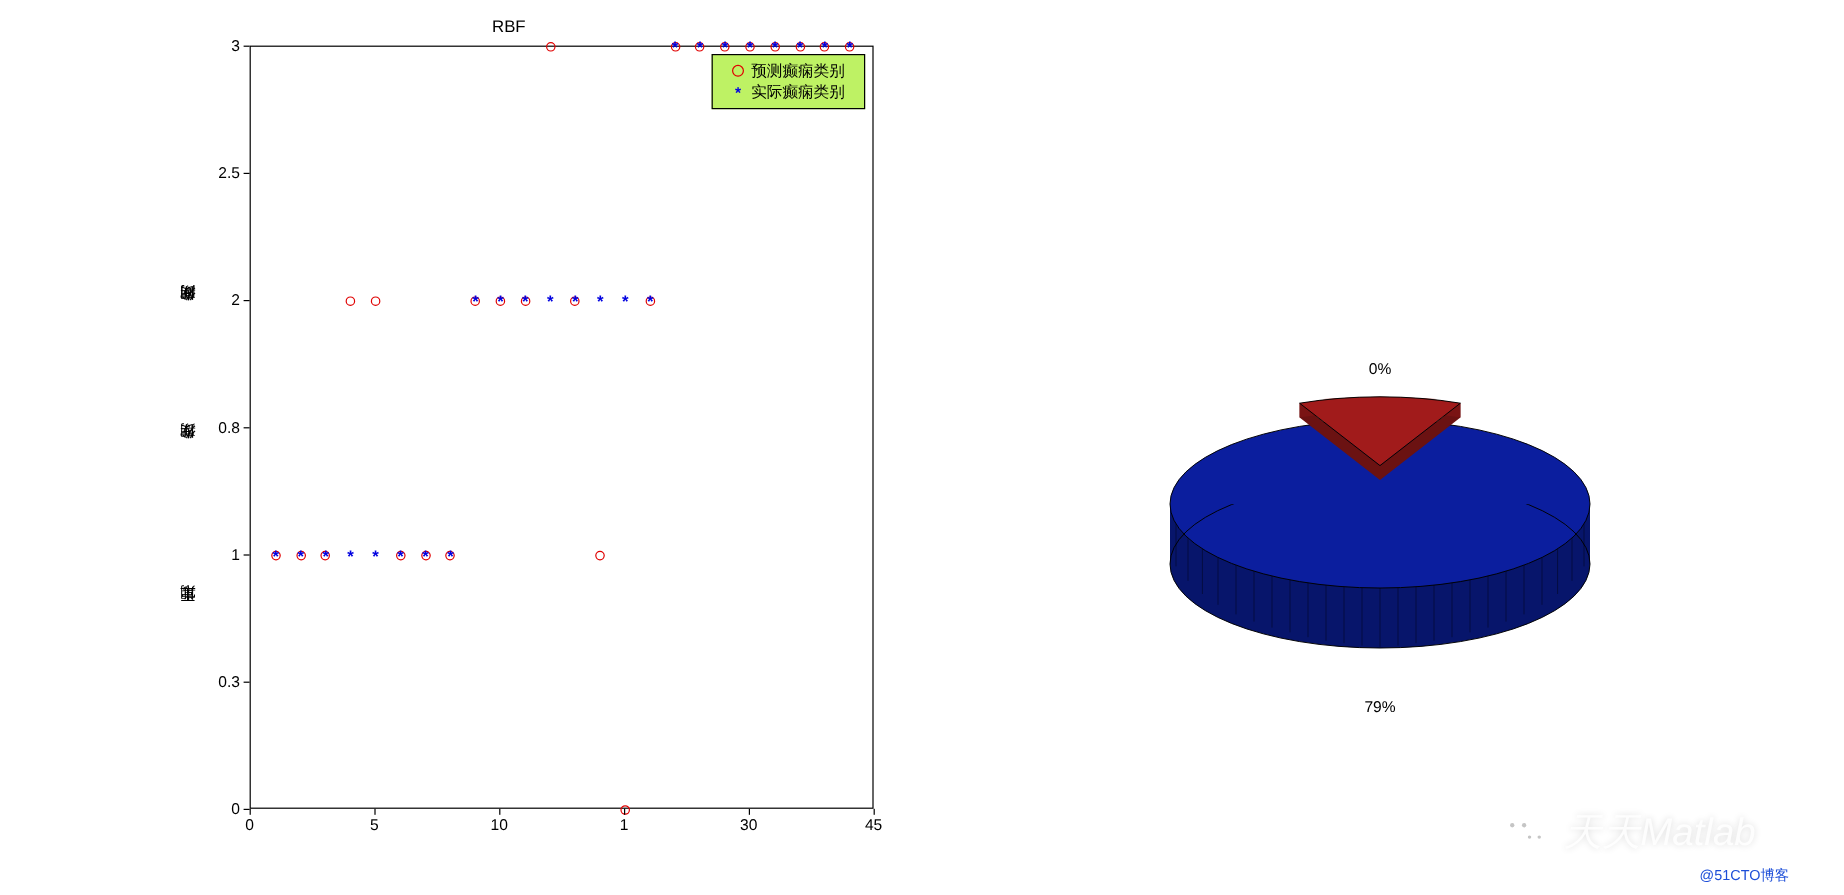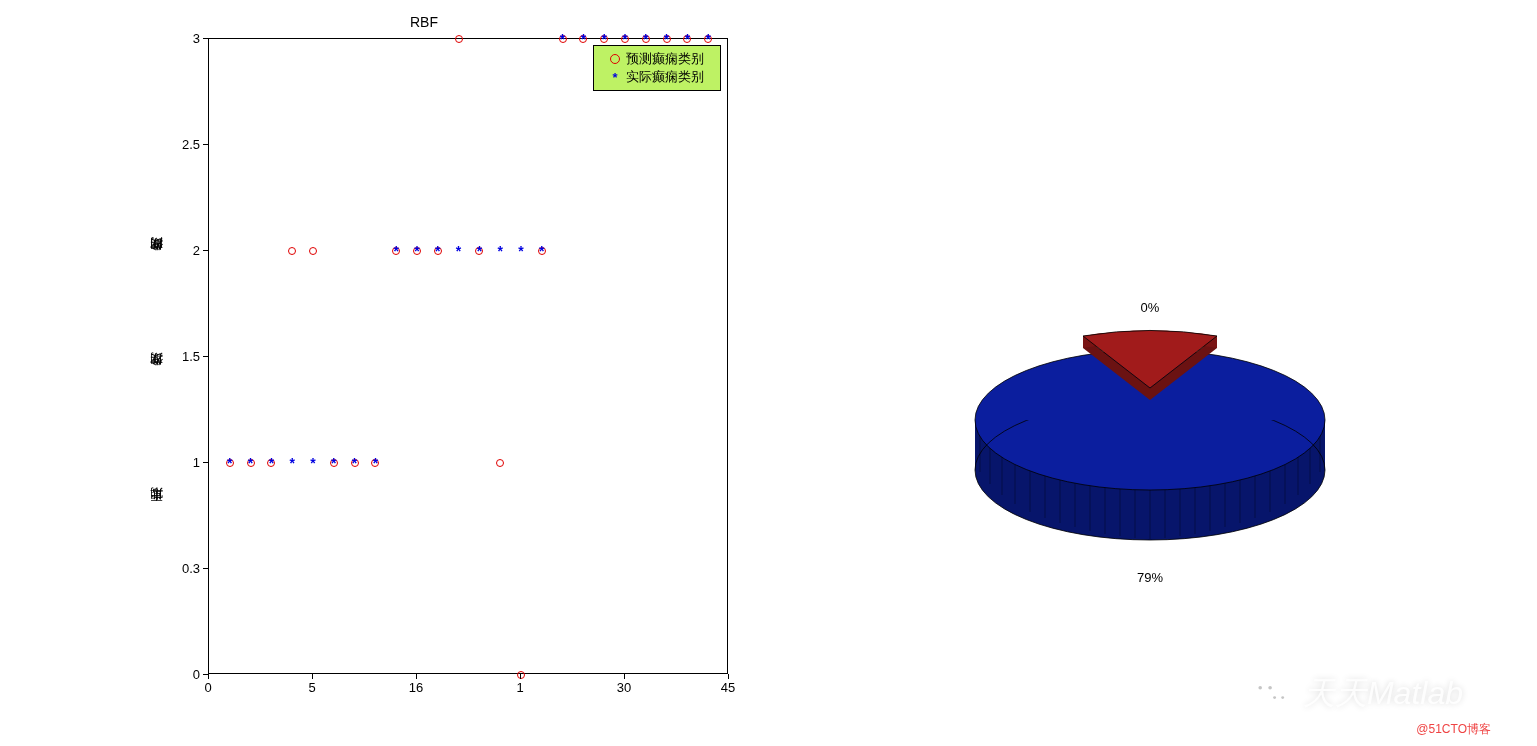--- a/index.html
+++ b/index.html
@@ -15,21 +15,21 @@
   .legend-row{display:flex;align-items:center;gap:6px;height:18px}
   .legend-o{display:inline-block;width:8px;height:8px;border:1px solid #e00000;border-radius:50%}
   .legend-star{display:inline-block;color:#0000e0;font-weight:bold;width:10px;text-align:center}
   .pie-area{position:absolute;left:900px;top:150px;width:500px;height:460px}
   .pie-title{position:absolute;left:0;right:0;top:0;text-align:center;font-size:14px;color:#000}
   .pie-wrap{position:absolute;left:50px;top:110px;width:400px;height:300px}
   .pie-label{position:absolute;font-size:13px;color:#000;transform:translateX(-50%)}
   .watermark{position:absolute;right:40px;bottom:30px;font-size:32px;color:rgba(255,255,255,.85);display:flex;align-items:center;gap:10px;text-shadow:0 0 6px rgba(0,0,0,.15);font-family:Arial,"Microsoft YaHei",sans-serif;font-style:italic}
   .wm-icon{width:44px;height:36px;position:relative;opacity:.85}
   .wm-icon svg{width:100%;height:100%}
-  .corner{position:absolute;right:12px;bottom:8px;font-size:12px;color:#ef4444}
+  .corner{position:absolute;right:12px;bottom:8px;font-size:12px;color:#1d4ed8}
 </style>
 </head>
 <body>
 
 <div class="container">
 
   <div class="scatter-title">RBF</div>
 
   <div class="scatter-plot" id="scatter">
     <div class="legend">
@@ -147,21 +147,21 @@
           <path d="M200,150 L133,98 L133,110 L200,162 Z" fill="#6b1212"></path>
           <path d="M200,150 L267,98 L267,110 L200,162 Z" fill="#6b1212"></path>
           <path d="M133,98 A175,70 0 0,1 267,98 L267,110 A175,70 0 0,0 133,110 Z" fill="#7a1414"></path>
 
           <path d="M200,150 L133,98 A175,70 0 0,1 267,98 Z" fill="#a11b1b" stroke="#000" stroke-width="0.8"></path>
         </g>
 
         <ellipse cx="200" cy="210" rx="175" ry="70" fill="none" stroke="#000" stroke-width="0.8" clip-path="url(#bottomhalf)"></ellipse>
       </svg>
       <div class="pie-label" style="left:200px;top:40px">0%</div>
-      <div class="pie-label" style="left:200px;top:310px">79%</div>
+      <div class="pie-label" style="left:200px;top:321px">79%</div>
     </div>
   </div>
 
   <div class="watermark">
     <span class="wm-icon">
       <svg viewBox="0 0 48 40">
           <ellipse cx="18" cy="16" rx="16" ry="13" fill="rgba(255,255,255,.85)"></ellipse>
           <ellipse cx="33" cy="26" rx="13" ry="11" fill="rgba(255,255,255,.85)"></ellipse>
           <circle cx="12" cy="13" r="2" fill="#bbb"></circle>
           <circle cx="23" cy="13" r="2" fill="#bbb"></circle>
@@ -173,33 +173,33 @@
   </div>
 
   <div class="corner">@51CTO博客</div>
 </div>
 
 <div style="position: absolute; width: 1px; height: 5px; background: rgb(0, 0, 0); left: 208px; top: 674px;"></div>
 <div class="tick-x" style="left: 208px; top: 680px;">0</div>
 <div style="position: absolute; width: 1px; height: 5px; background: rgb(0, 0, 0); left: 312px; top: 674px;"></div>
 <div class="tick-x" style="left: 312px; top: 680px;">5</div>
 <div style="position: absolute; width: 1px; height: 5px; background: rgb(0, 0, 0); left: 416px; top: 674px;"></div>
-<div class="tick-x" style="left: 416px; top: 680px;">16</div>
+<div class="tick-x" style="left: 416px; top: 680px;">10</div>
 <div style="position: absolute; width: 1px; height: 5px; background: rgb(0, 0, 0); left: 520px; top: 674px;"></div>
 <div class="tick-x" style="left: 520px; top: 680px;">1</div>
 <div style="position: absolute; width: 1px; height: 5px; background: rgb(0, 0, 0); left: 624px; top: 674px;"></div>
 <div class="tick-x" style="left: 624px; top: 680px;">30</div>
 <div style="position: absolute; width: 1px; height: 5px; background: rgb(0, 0, 0); left: 728px; top: 674px;"></div>
 <div class="tick-x" style="left: 728px; top: 680px;">45</div>
 <div style="position: absolute; height: 1px; width: 5px; background: rgb(0, 0, 0); left: 203px; top: 674px;"></div>
 <div class="tick-y" style="left: 170px; top: 674px;">0</div>
 <div style="position: absolute; height: 1px; width: 5px; background: rgb(0, 0, 0); left: 203px; top: 568px;"></div>
 <div class="tick-y" style="left: 170px; top: 568px;">0.3</div>
 <div style="position: absolute; height: 1px; width: 5px; background: rgb(0, 0, 0); left: 203px; top: 462px;"></div>
 <div class="tick-y" style="left: 170px; top: 462px;">1</div>
 <div style="position: absolute; height: 1px; width: 5px; background: rgb(0, 0, 0); left: 203px; top: 356px;"></div>
-<div class="tick-y" style="left: 170px; top: 356px;">1.5</div>
+<div class="tick-y" style="left: 170px; top: 356px;">0.8</div>
 <div style="position: absolute; height: 1px; width: 5px; background: rgb(0, 0, 0); left: 203px; top: 250px;"></div>
 <div class="tick-y" style="left: 170px; top: 250px;">2</div>
 <div style="position: absolute; height: 1px; width: 5px; background: rgb(0, 0, 0); left: 203px; top: 144px;"></div>
 <div class="tick-y" style="left: 170px; top: 144px; text-align: right;">2.5</div>
 <div style="position: absolute; height: 1px; width: 5px; background: rgb(0, 0, 0); left: 203px; top: 38px;"></div>
 <div class="tick-y" style="left: 170px; top: 38px;">3</div>
 
 </body></html>

